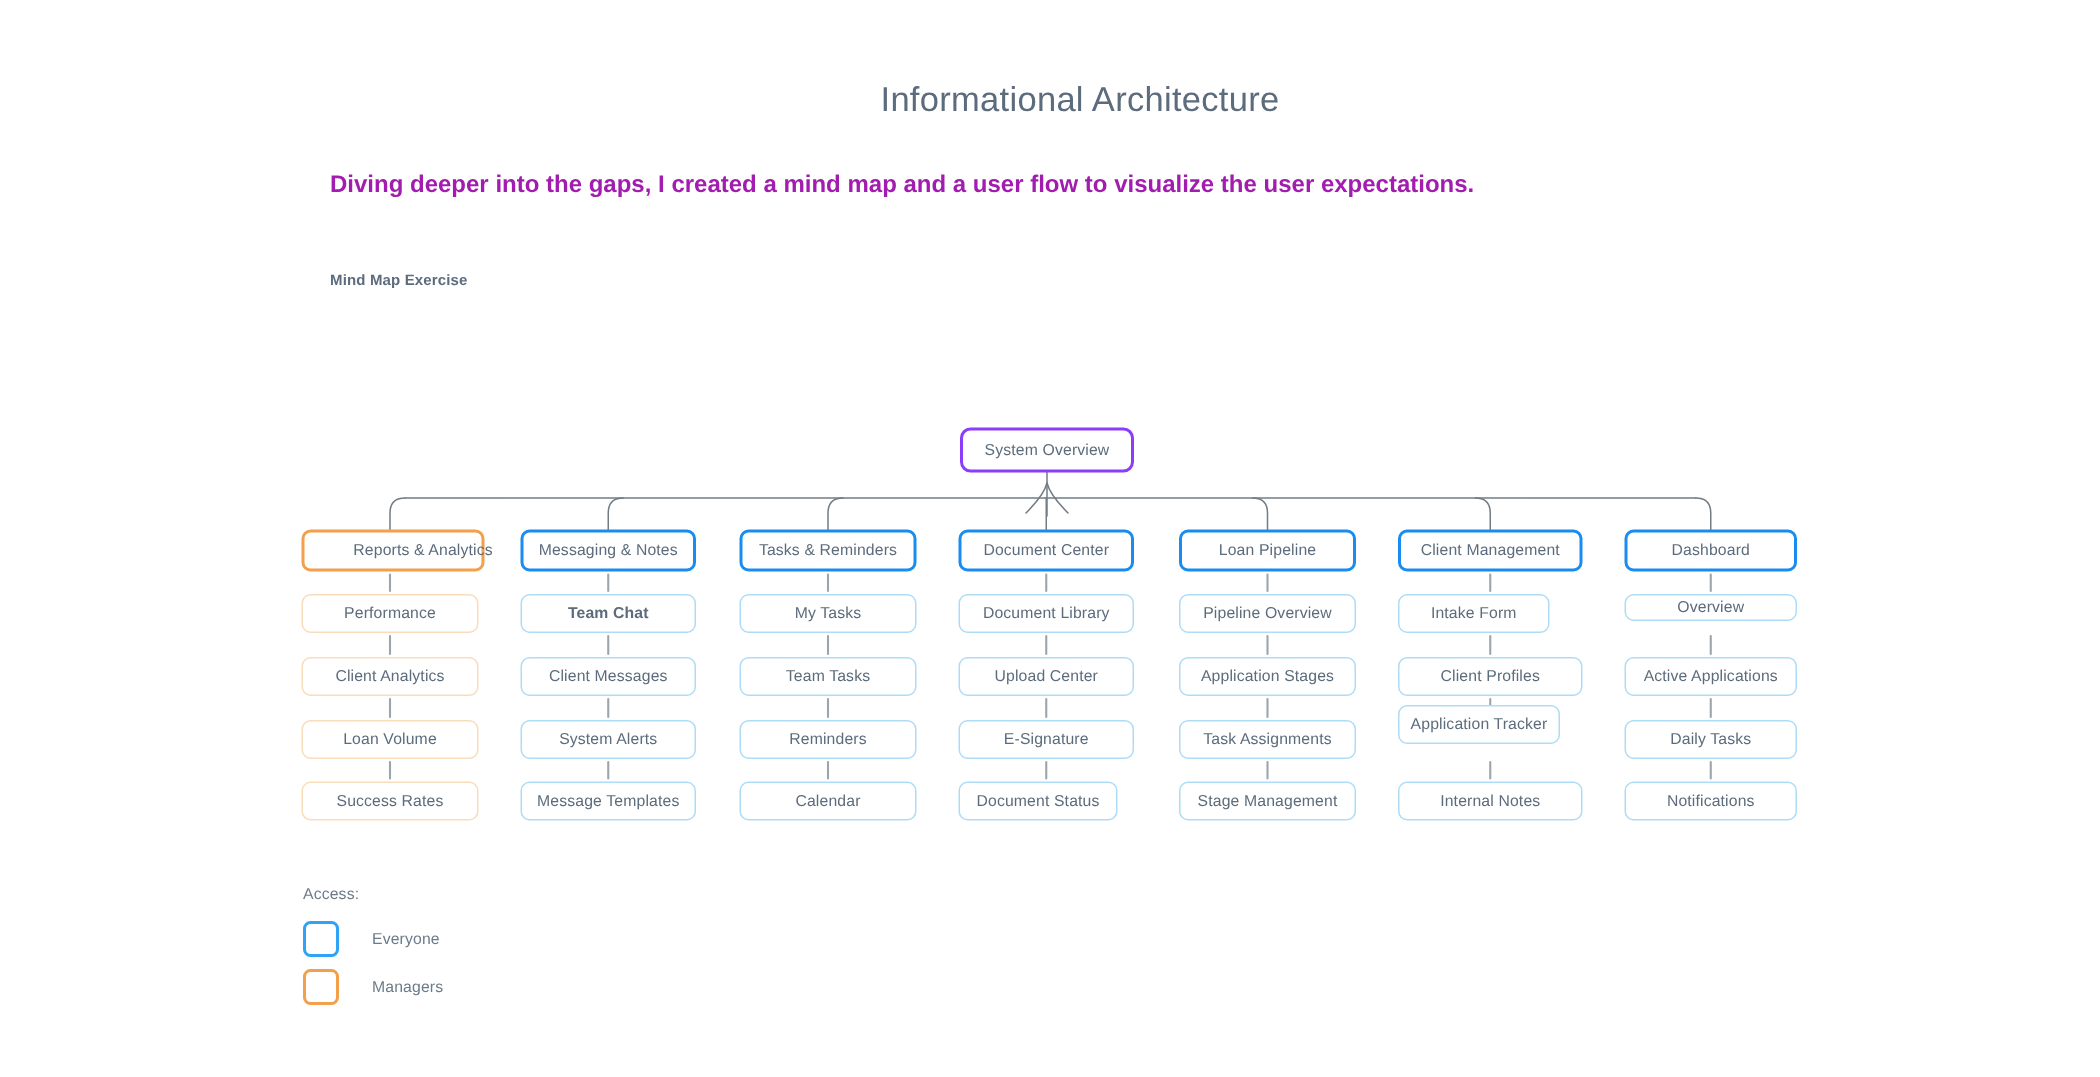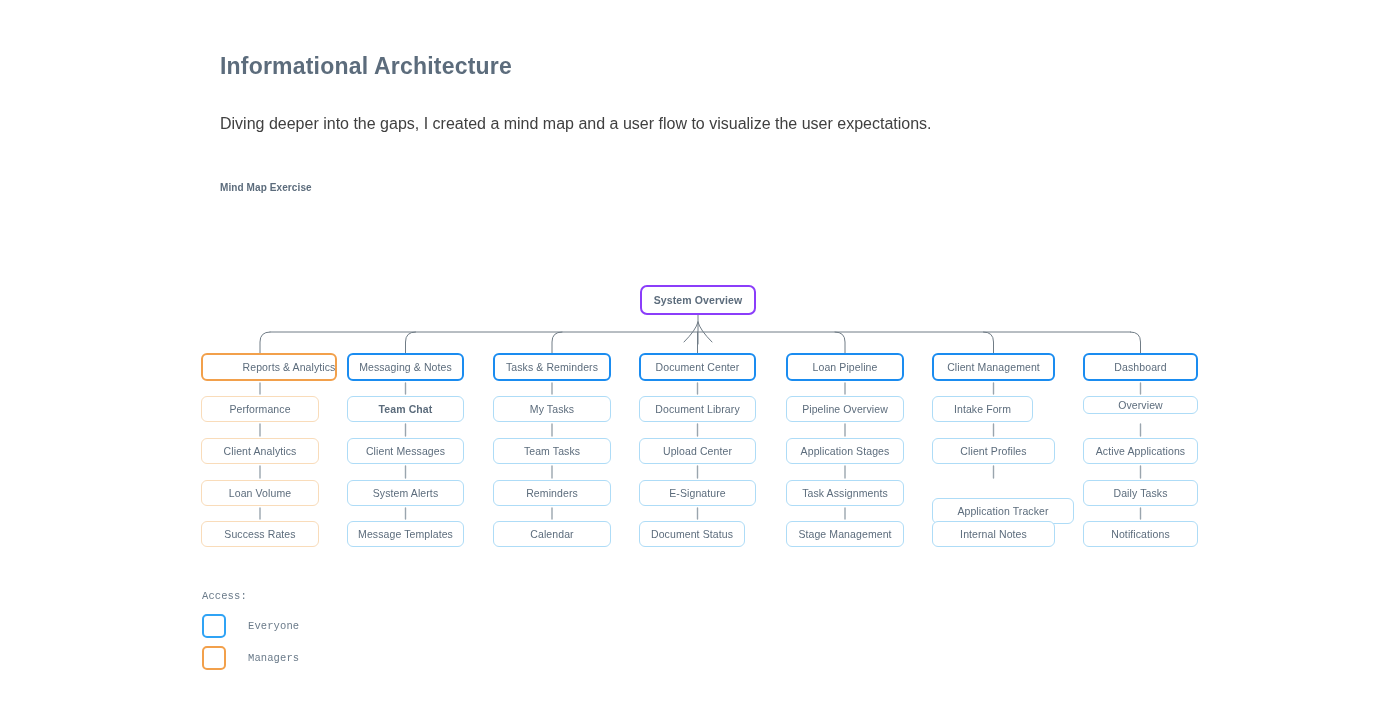--- a/index.html
+++ b/index.html
@@ -18,30 +18,31 @@
 
   
   .text-block {
     position: absolute;
     left: 220px;
     top: 50px;
     width: 1000px;
   }
   .page-title {
     font-size: 23px;
-    font-weight: 700;
+    font-weight: 400;
     color: #5c6c7c;
     letter-spacing: 0.2px;
     margin: 0;
     line-height: 32px;
+    text-align: center;
   }
   .page-subtitle {
     font-size: 16px;
-    font-weight: 400;
-    color: #404040;
+    font-weight: 700;
+    color: #a21caf;
     margin: 0;
     line-height: 24px;
     position: absolute;
     top: 62px;
     left: 0;
     white-space: nowrap;
   }
   .section-title {
     font-size: 10px;
     font-weight: 700;
@@ -87,21 +88,20 @@
   }
 
   .node-root {
     border: 2px solid #8b3dfa;
     border-radius: 7px;
     width: 116px;
     height: 30px;
     left: 640px;
     top: 285px;
     font-size: 10.5px;
-    font-weight: bold;
   }
 
   .node-branch {
     height: 28px;
     border-width: 2px;
     border-style: solid;
     border-radius: 6px;
   }
   .node-branch.access-everyone { border-color: #1a8cf0; }
   .node-branch.access-managers { border-color: #f2a04b; }
@@ -113,21 +113,20 @@
     border-radius: 6px;
   }
   .node-leaf.access-everyone { border-color: #aedcf7; }
   .node-leaf.access-managers { border-color: #f9dcba; }
 
   
   .legend {
     position: absolute;
     left: 202px;
     top: 590px;
-    font-family: Liberation Mono, monospace;
   }
   .legend-title {
     font-size: 10.5px;
     color: #6b7b8a;
     margin: 0 0 12px 0;
     letter-spacing: 0.1px;
   }
   .legend-row {
     display: flex;
     align-items: center;
@@ -197,21 +196,21 @@
       <path d="M 993.5 424 L 993.5 436" fill="none" stroke="#9aa5ae" stroke-width="1.4" stroke-linecap="round"></path>
       <path d="M 993.5 466 L 993.5 478" fill="none" stroke="#9aa5ae" stroke-width="1.4" stroke-linecap="round"></path>
       <path d="M 993.5 508 L 993.5 519" fill="none" stroke="#9aa5ae" stroke-width="1.4" stroke-linecap="round"></path>
       <path d="M 1140.5 383 L 1140.5 394" fill="none" stroke="#9aa5ae" stroke-width="1.4" stroke-linecap="round"></path>
       <path d="M 1140.5 424 L 1140.5 436" fill="none" stroke="#9aa5ae" stroke-width="1.4" stroke-linecap="round"></path>
       <path d="M 1140.5 466 L 1140.5 478" fill="none" stroke="#9aa5ae" stroke-width="1.4" stroke-linecap="round"></path>
       <path d="M 1140.5 508 L 1140.5 519" fill="none" stroke="#9aa5ae" stroke-width="1.4" stroke-linecap="round"></path>
     </svg>
   <div id="nodes">
       <div class="node node-root" style="left: 640px; top: 285px; width: 116px; height: 30px;">System Overview</div>
-      <div class="node node-branch access-managers" style="left: 201px; top: 353px; width: 136px; height: 28px; padding-left: 40px;">Reports &amp; Analytics</div>
+      <div class="node node-branch access-managers" style="left: 201px; top: 353px; width: 122px; height: 28px; padding-left: 40px;">Reports &amp; Analytics</div>
       <div class="node node-leaf access-managers" style="left: 201px; top: 396px; width: 118px; height: 26px;">Performance</div>
       <div class="node node-leaf access-managers" style="left: 201px; top: 438px; width: 118px; height: 26px;">Client Analytics</div>
       <div class="node node-leaf access-managers" style="left: 201px; top: 480px; width: 118px; height: 26px;">Loan Volume</div>
       <div class="node node-leaf access-managers" style="left: 201px; top: 521px; width: 118px; height: 26px;">Success Rates</div>
       <div class="node node-branch access-everyone" style="left: 347px; top: 353px; width: 117px; height: 28px;">Messaging &amp; Notes</div>
       <div class="node node-leaf access-everyone" style="left: 347px; top: 396px; width: 117px; height: 26px; font-weight: bold;">Team Chat</div>
       <div class="node node-leaf access-everyone" style="left: 347px; top: 438px; width: 117px; height: 26px;">Client Messages</div>
       <div class="node node-leaf access-everyone" style="left: 347px; top: 480px; width: 117px; height: 26px;">System Alerts</div>
       <div class="node node-leaf access-everyone" style="left: 347px; top: 521px; width: 117px; height: 26px;">Message Templates</div>
       <div class="node node-branch access-everyone" style="left: 493px; top: 353px; width: 118px; height: 28px;">Tasks &amp; Reminders</div>
@@ -225,21 +224,21 @@
       <div class="node node-leaf access-everyone" style="left: 639px; top: 480px; width: 117px; height: 26px;">E-Signature</div>
       <div class="node node-leaf access-everyone" style="left: 639px; top: 521px; width: 106px; height: 26px;">Document Status</div>
       <div class="node node-branch access-everyone" style="left: 786px; top: 353px; width: 118px; height: 28px;">Loan Pipeline</div>
       <div class="node node-leaf access-everyone" style="left: 786px; top: 396px; width: 118px; height: 26px;">Pipeline Overview</div>
       <div class="node node-leaf access-everyone" style="left: 786px; top: 438px; width: 118px; height: 26px;">Application Stages</div>
       <div class="node node-leaf access-everyone" style="left: 786px; top: 480px; width: 118px; height: 26px;">Task Assignments</div>
       <div class="node node-leaf access-everyone" style="left: 786px; top: 521px; width: 118px; height: 26px;">Stage Management</div>
       <div class="node node-branch access-everyone" style="left: 932px; top: 353px; width: 123px; height: 28px;">Client Management</div>
       <div class="node node-leaf access-everyone" style="left: 932px; top: 396px; width: 101px; height: 26px;">Intake Form</div>
       <div class="node node-leaf access-everyone" style="left: 932px; top: 438px; width: 123px; height: 26px;">Client Profiles</div>
-      <div class="node node-leaf access-everyone" style="left: 932px; top: 498px; width: 142px; height: 26px;">Application Tracker</div>
+      <div class="node node-leaf access-everyone" style="left: 932px; top: 470px; width: 108px; height: 26px;">Application Tracker</div>
       <div class="node node-leaf access-everyone" style="left: 932px; top: 521px; width: 123px; height: 26px;">Internal Notes</div>
       <div class="node node-branch access-everyone" style="left: 1083px; top: 353px; width: 115px; height: 28px;">Dashboard</div>
       <div class="node node-leaf access-everyone" style="left: 1083px; top: 396px; width: 115px; height: 18px;">Overview</div>
       <div class="node node-leaf access-everyone" style="left: 1083px; top: 438px; width: 115px; height: 26px;">Active Applications</div>
       <div class="node node-leaf access-everyone" style="left: 1083px; top: 480px; width: 115px; height: 26px;">Daily Tasks</div>
       <div class="node node-leaf access-everyone" style="left: 1083px; top: 521px; width: 115px; height: 26px;">Notifications</div>
     </div>
 </div>
 
 <div class="legend">

